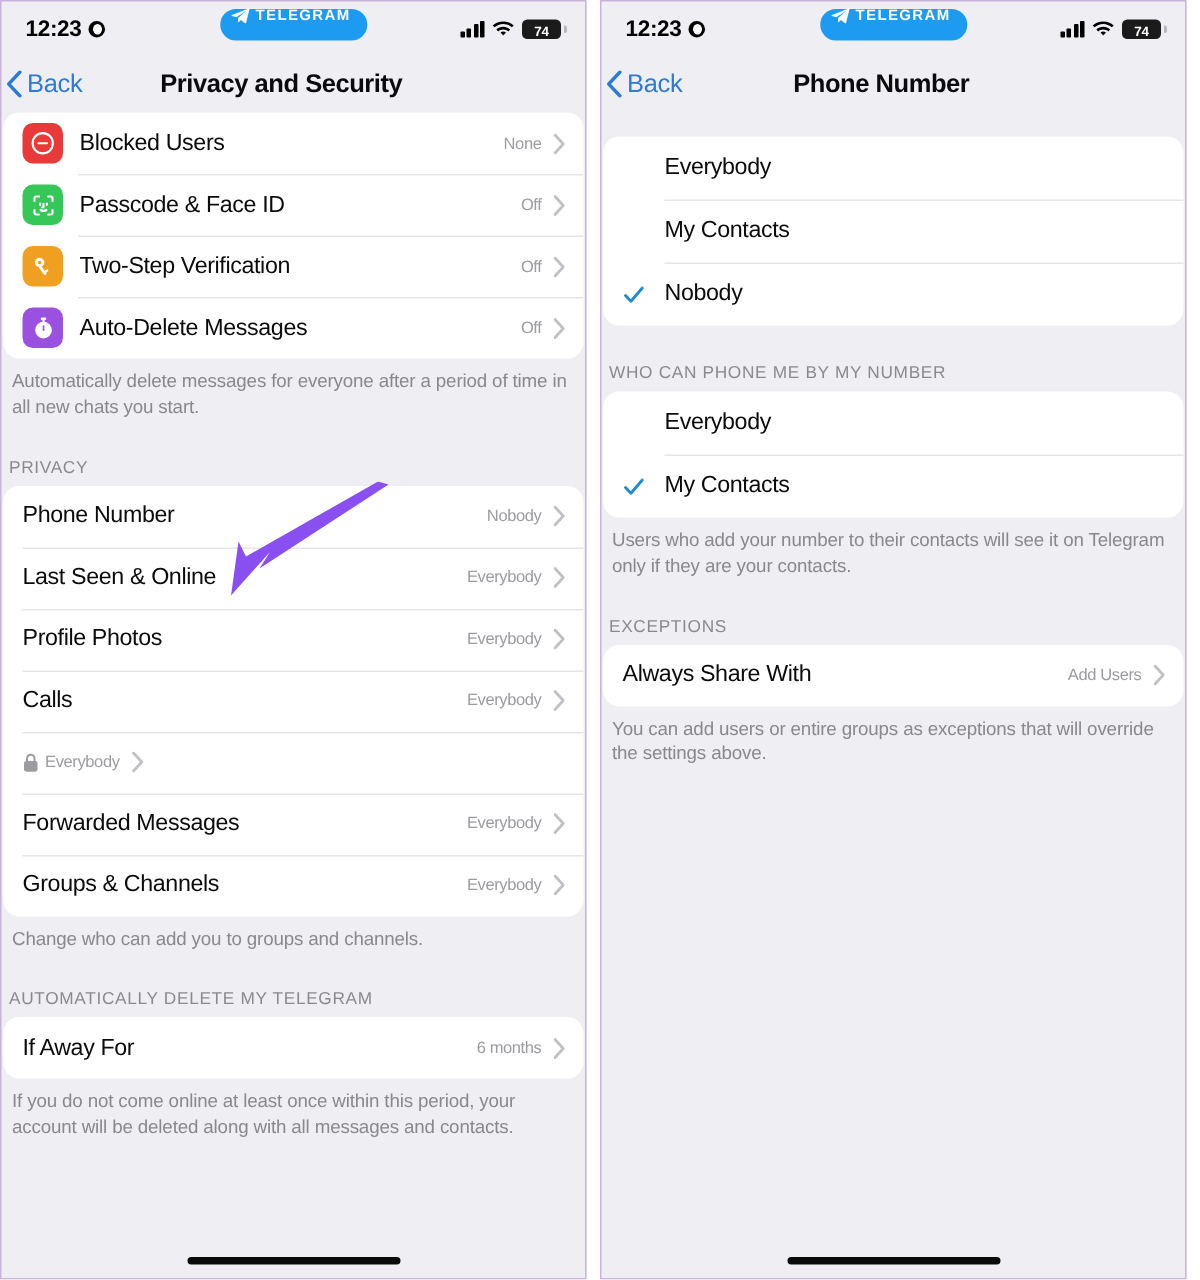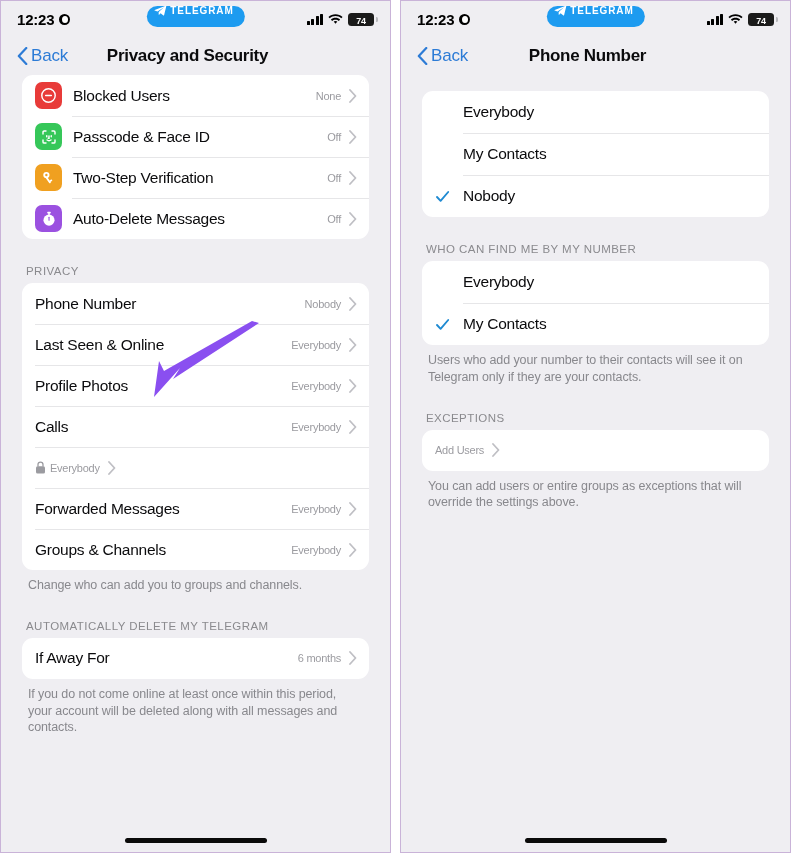--- a/index.html
+++ b/index.html
@@ -81,42 +81,42 @@
     content:"";position:absolute;right:-3.5px;top:4px;
     width:2px;height:5px;border-radius:0 1.5px 1.5px 0;
     background:#b9b9bd;
   }
 
   
   .navbar{
     height:38px;
     position:relative;
     display:flex;align-items:center;
-    padding:0 16px;
+    padding:0 3px;
     box-sizing:border-box;
   }
   .back{
     display:flex;align-items:center;gap:3px;
     color:#2c7bd6;cursor:pointer;
   }
   .back .chev{width:11px;height:18px;display:block;}
   .back .btxt{font-size:17px;color:#2c7bd6;letter-spacing:-0.2px;}
   .nav-title{
     position:absolute;left:0;right:16px;
     text-align:center;
     font-size:17px;font-weight:bold;color:#0b0b0d;
     letter-spacing:-0.3px;
     pointer-events:none;
   }
 
   
   .content{
     position:relative;
     height:calc(853px - 36px - 38px);
-    padding:0 21px;
+    padding:0 1px;
     box-sizing:border-box;
   }
   .group-header{
     font-size:11.5px;
     color:#8a8a8e;
     letter-spacing:0.45px;
     padding:0 4px 6px 4px;
   }
   .card{
     background:#fff;
@@ -288,20 +288,21 @@
                 <rect x="11.3" y="9" width="1.5" height="5.3" rx="0.7" fill="#9b51e0"></rect>
               </svg>
           </span>
           <span class="lbl">Auto-Delete Messages</span>
           <span class="val">Off</span>
           <svg class="chevr" viewBox="0 0 8 14">
               <path d="M1 1l5.5 6L1 13" fill="none" stroke="#bfbfc4" stroke-width="1.8" stroke-linecap="round" stroke-linejoin="round"></path>
             </svg>
         </div>
       </div>
+      <div class="footer-note">Automatically delete messages for everyone after a period of time in all new chats you start.</div>
 
       <div class="spacer-lg"></div>
 
       <div class="group-header">PRIVACY</div>
       <div class="card">
         <div class="row">
           <span class="lbl">Phone Number</span>
           <span class="val">Nobody</span>
           <svg class="chevr" viewBox="0 0 8 14">
               <path d="M1 1l5.5 6L1 13" fill="none" stroke="#bfbfc4" stroke-width="1.8" stroke-linecap="round" stroke-linejoin="round"></path>
@@ -437,21 +438,21 @@
             <svg class="check" viewBox="0 0 15 15">
                 <path d="M2 8l3.6 3.8L13.2 3" fill="none" stroke="#1f8ad2" stroke-width="1.9" stroke-linecap="round" stroke-linejoin="round"></path>
               </svg>
           </span>
           <span class="lbl">Nobody</span>
         </div>
       </div>
 
       <div class="spacer-lg"></div>
 
-      <div class="group-header">WHO CAN FIND ME BY MY NUMBER</div>
+      <div class="group-header">WHO CAN PHONE ME BY MY NUMBER</div>
       <div class="card">
         <div class="row option">
           <span class="chk"></span>
           <span class="lbl">Everybody</span>
         </div>
         <div class="row option">
           <span class="chk">
             <svg class="check" viewBox="0 0 15 15">
                 <path d="M2 8l3.6 3.8L13.2 3" fill="none" stroke="#1f8ad2" stroke-width="1.9" stroke-linecap="round" stroke-linejoin="round"></path>
               </svg>
@@ -459,20 +460,21 @@
           <span class="lbl">My Contacts</span>
         </div>
       </div>
       <div class="footer-note">Users who add your number to their contacts will see it on Telegram only if they are your contacts.</div>
 
       <div class="spacer-lg"></div>
 
       <div class="group-header">EXCEPTIONS</div>
       <div class="card">
         <div class="row">
+          <span class="lbl">Always Share With</span>
           <span class="val">Add Users</span>
           <svg class="chevr" viewBox="0 0 8 14">
               <path d="M1 1l5.5 6L1 13" fill="none" stroke="#bfbfc4" stroke-width="1.8" stroke-linecap="round" stroke-linejoin="round"></path>
             </svg>
         </div>
       </div>
       <div class="footer-note">You can add users or entire groups as exceptions that will override the settings above.</div>
     </div>
 
     <div class="home-ind"></div>

